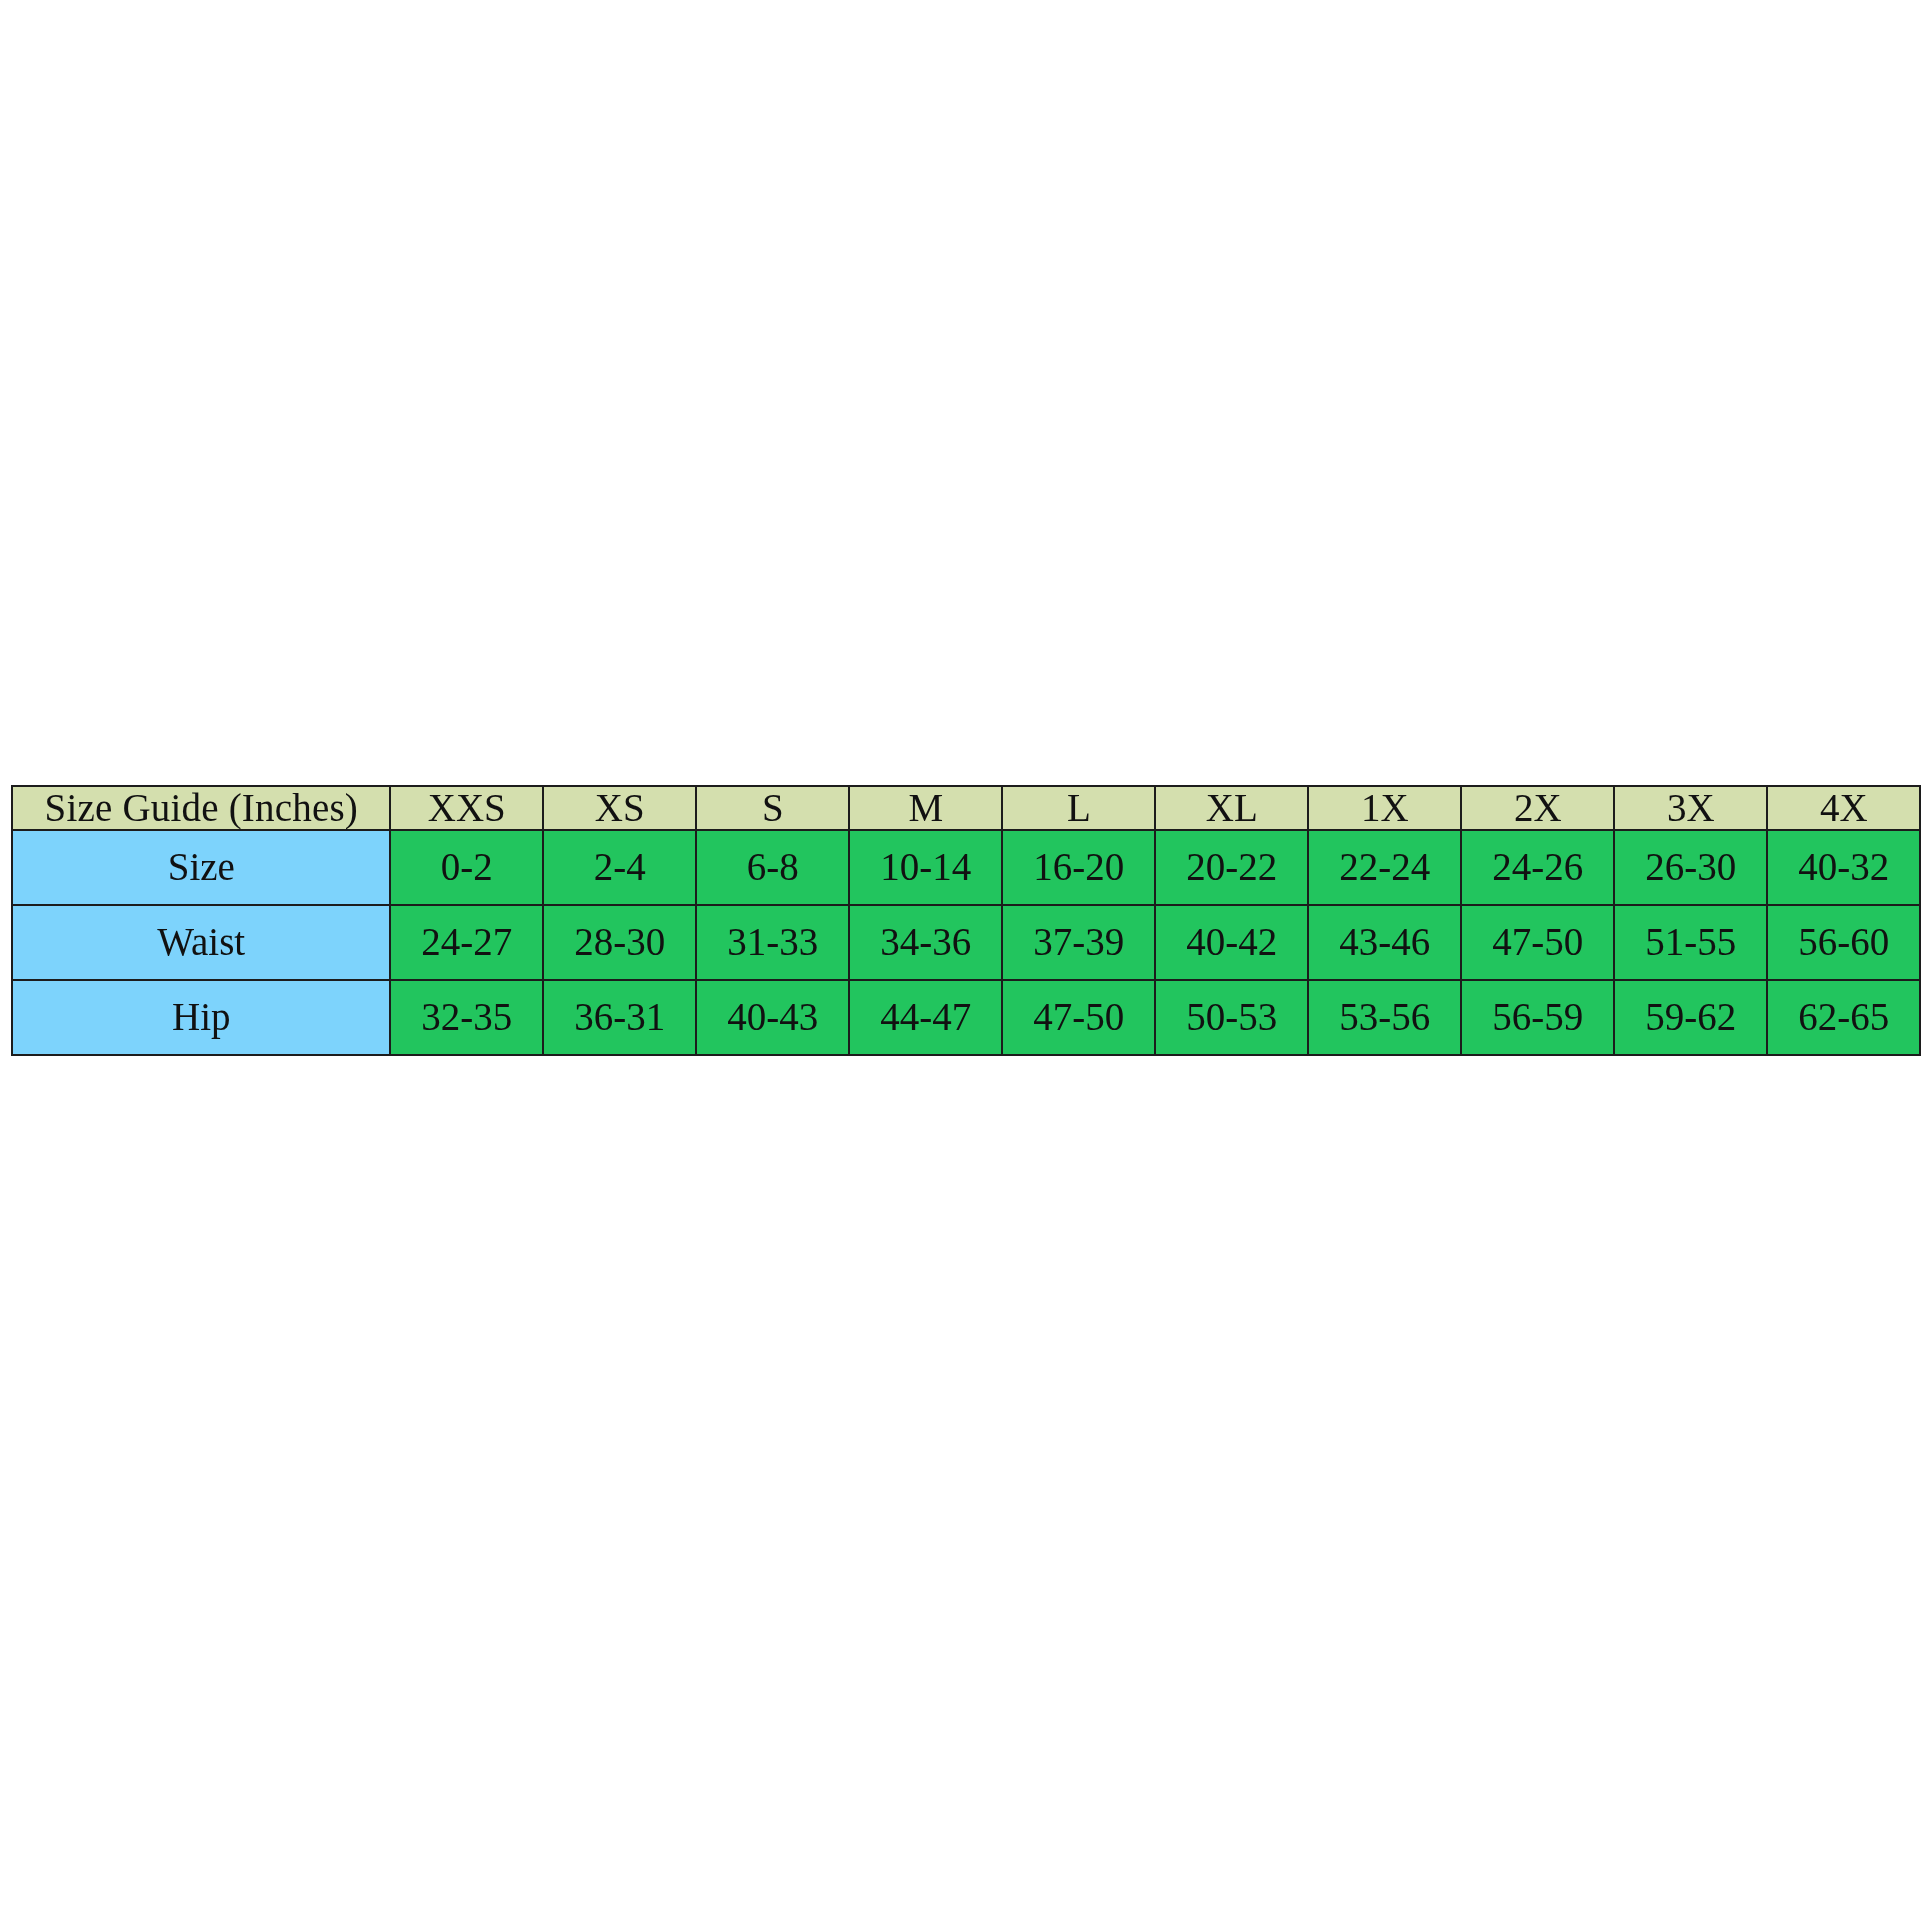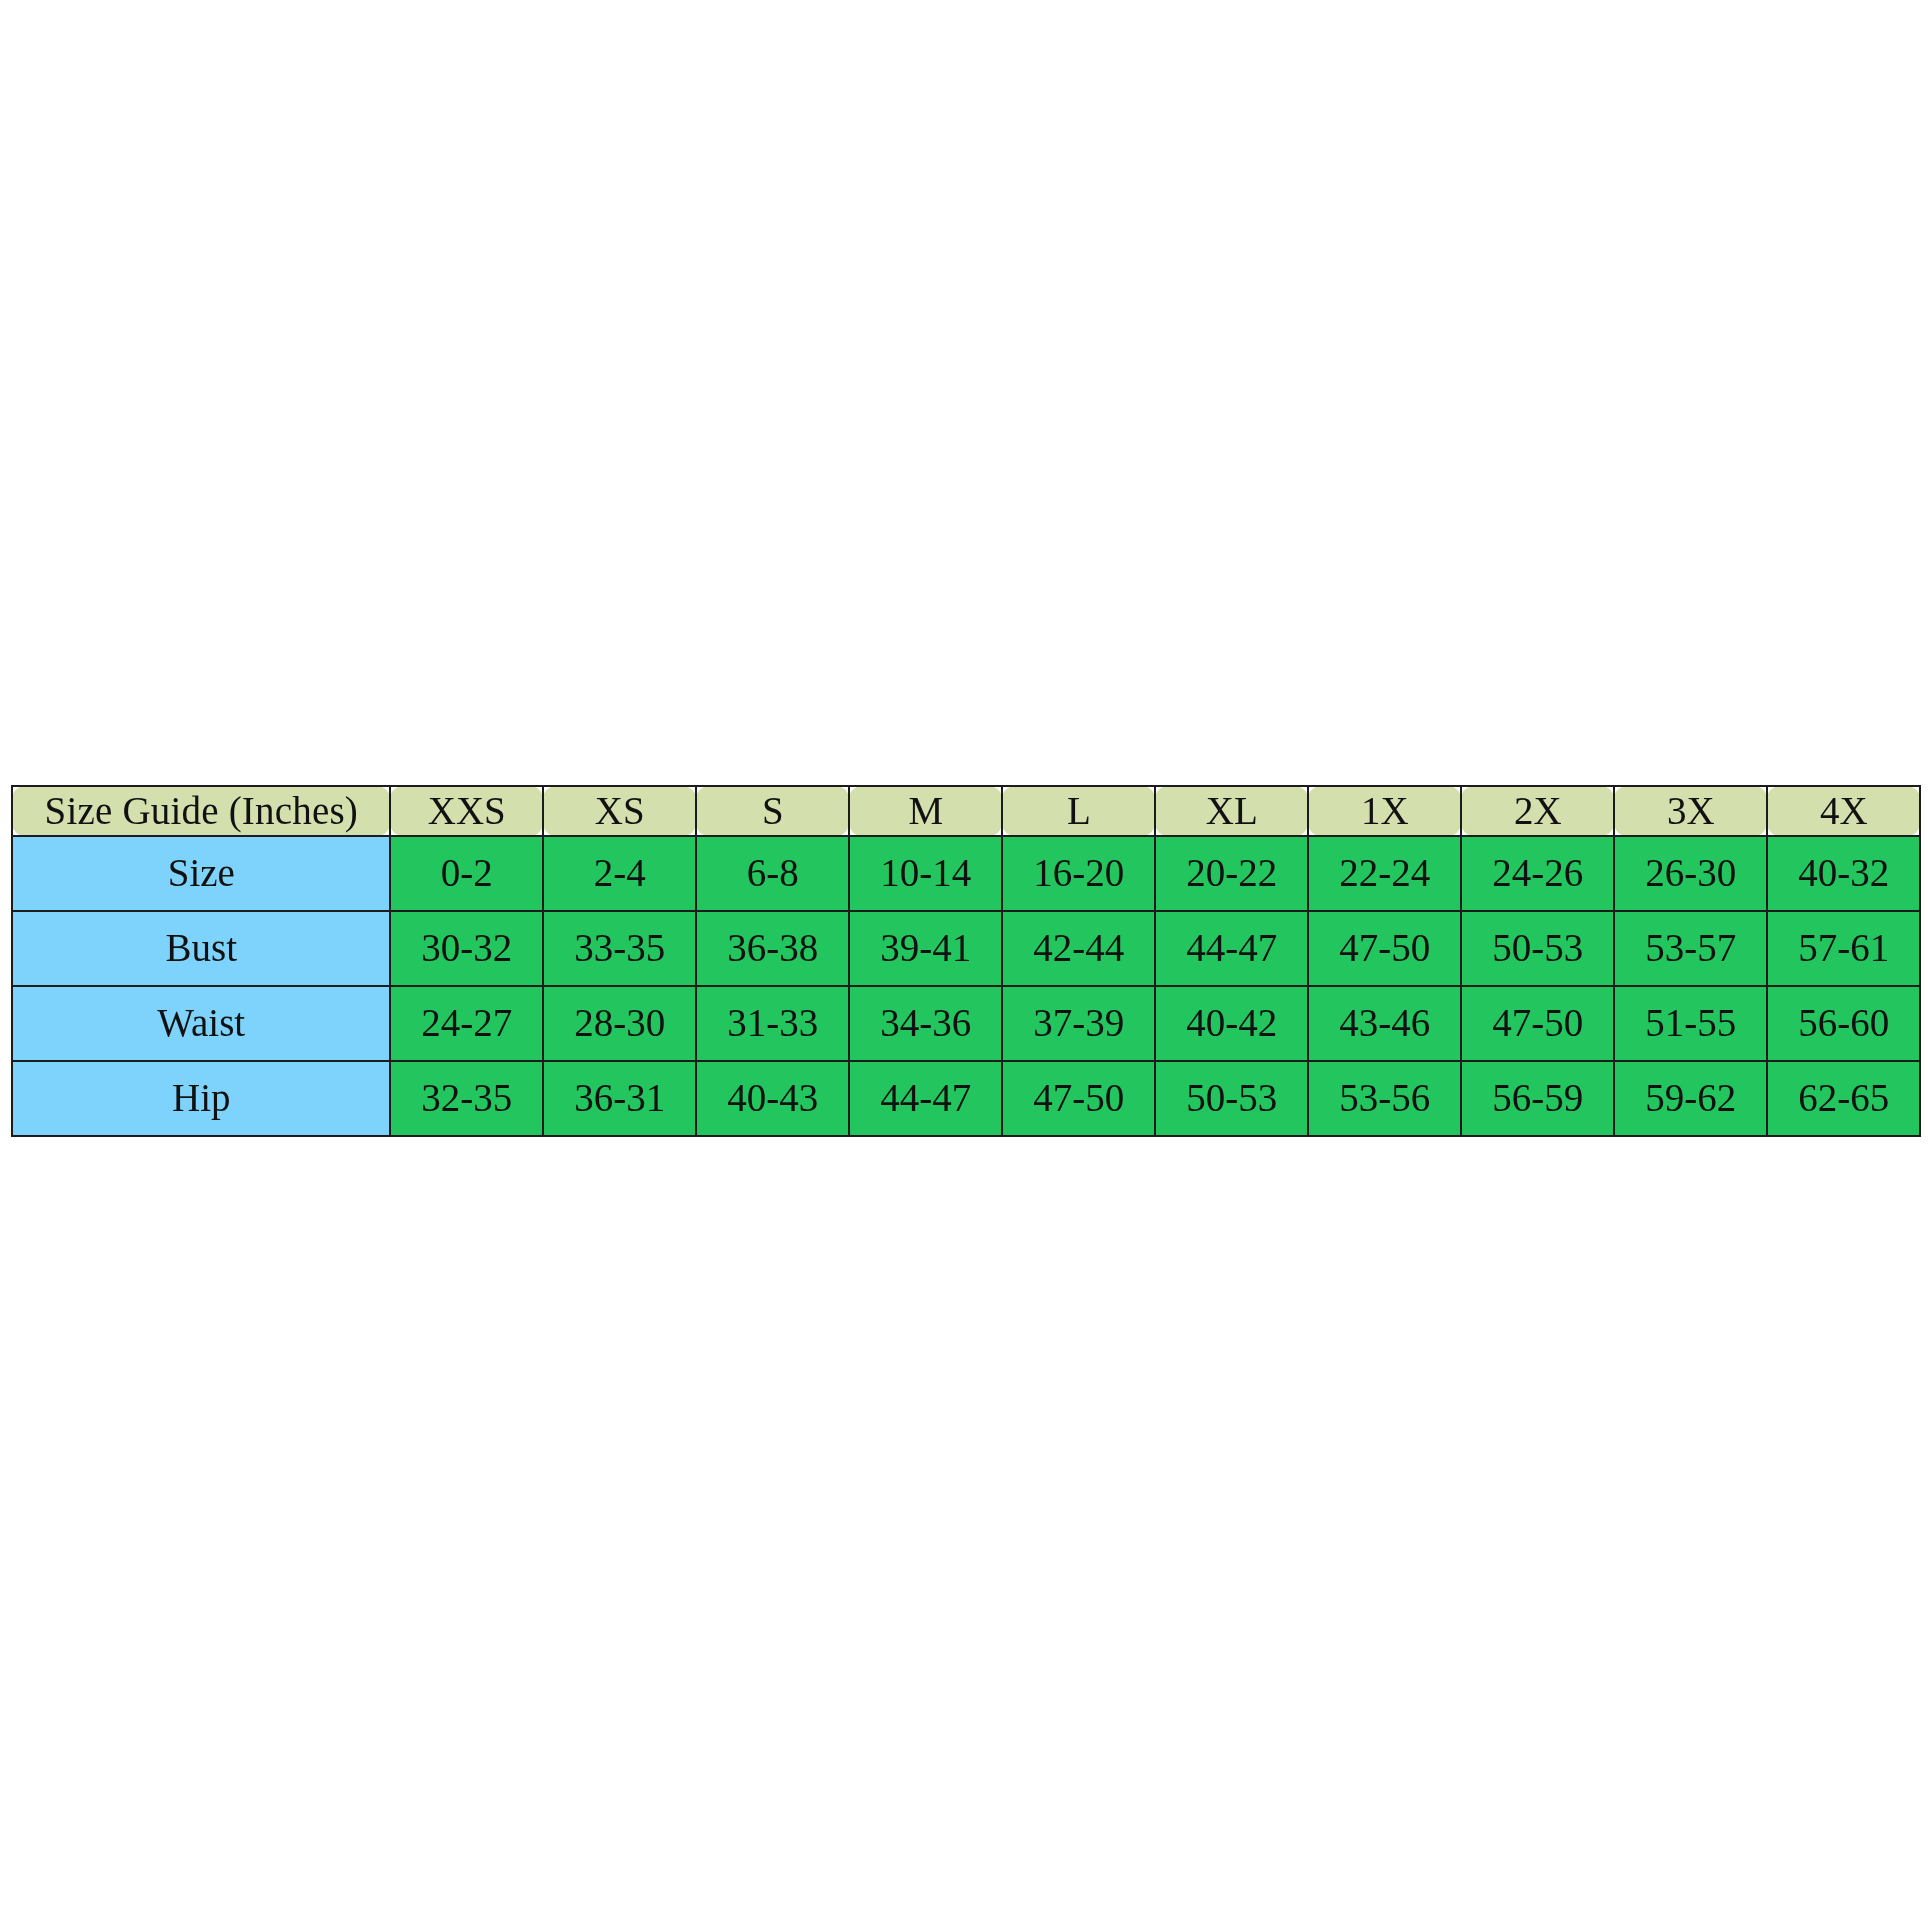--- a/index.html
+++ b/index.html
@@ -40,22 +40,21 @@
     box-sizing: border-box;
   }
 
   
   col.label-col  { width: 378px; }
   col.size-col   { width: 153px; }
 
   
   tr.header-row th {
     background: #d4dfae;
-    height: 50px;
-    border-radius: 13px;
+    height: 44px;
   }
   tr.header-row th.corner-cell {
     font-size: 40px;
     letter-spacing: 0.2px;
   }
 
   
   tr.body-row td { height: 75px; background: #22c55e; }
   tr.body-row td.row-label {
     background: #7dd3fc;
@@ -102,33 +101,20 @@
       <td>6-8</td>
       <td>10-14</td>
       <td>16-20</td>
       <td>20-22</td>
       <td>22-24</td>
       <td>24-26</td>
       <td>26-30</td>
       <td>40-32</td>
     </tr>
     <tr class="body-row">
-      <td class="row-label">Bust</td>
-      <td>30-32</td>
-      <td>33-35</td>
-      <td>36-38</td>
-      <td>39-41</td>
-      <td>42-44</td>
-      <td>44-47</td>
-      <td>47-50</td>
-      <td>50-53</td>
-      <td>53-57</td>
-      <td>57-61</td>
-    </tr>
-    <tr class="body-row">
       <td class="row-label">Waist</td>
       <td>24-27</td>
       <td>28-30</td>
       <td>31-33</td>
       <td>34-36</td>
       <td>37-39</td>
       <td>40-42</td>
       <td>43-46</td>
       <td>47-50</td>
       <td>51-55</td>

